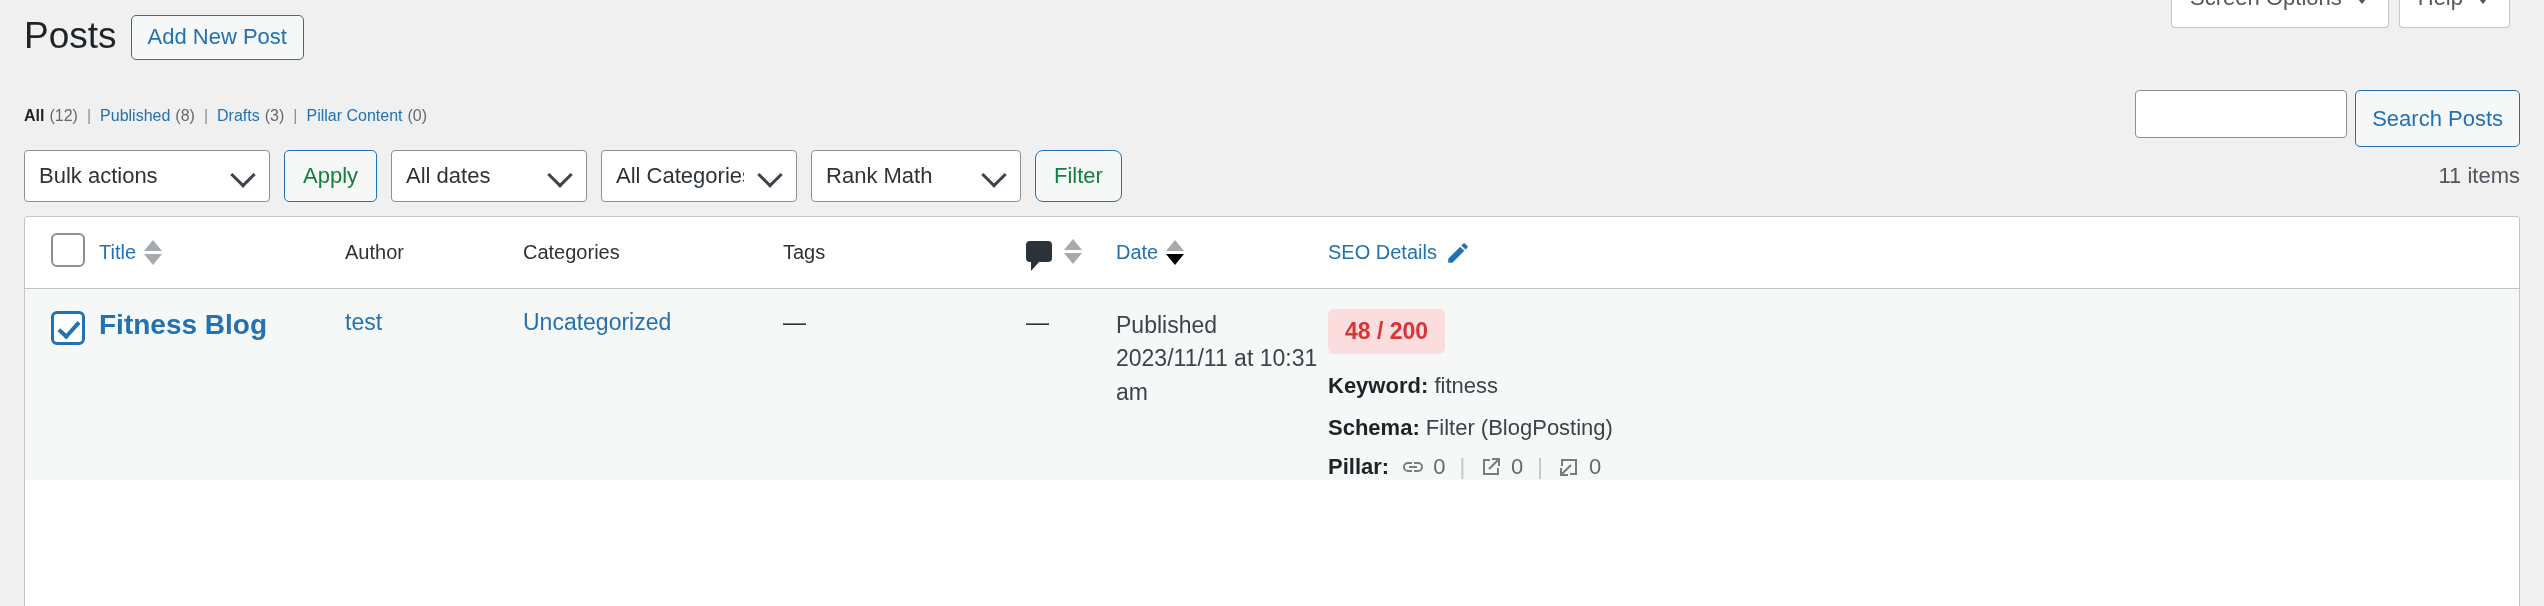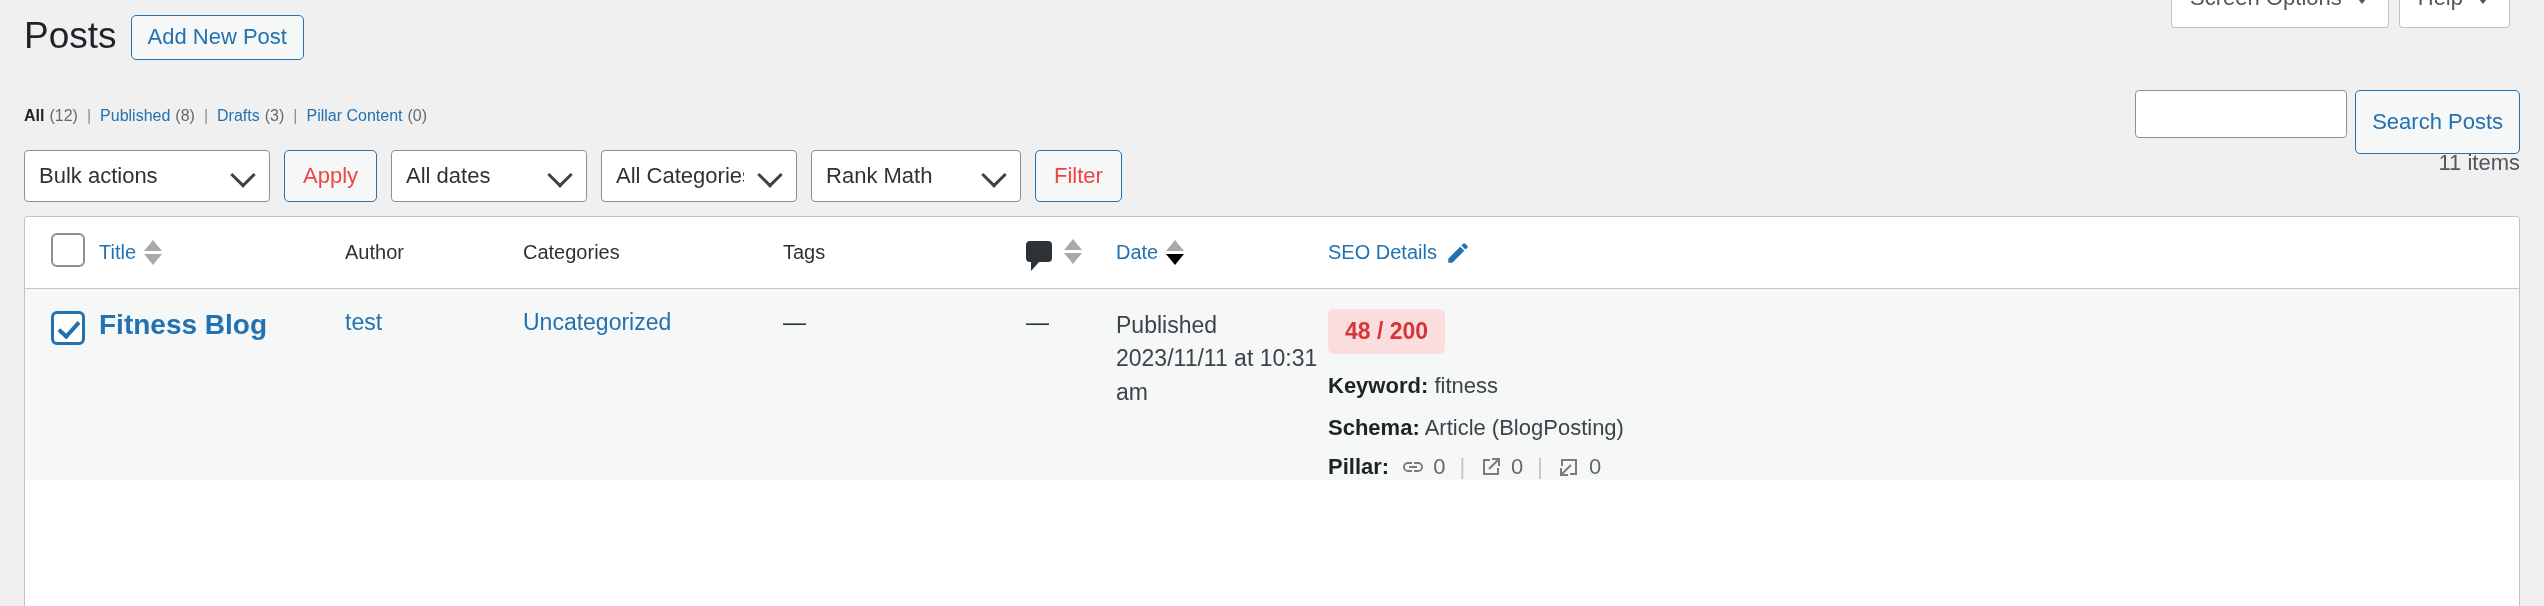--- a/index.html
+++ b/index.html
@@ -103,21 +103,21 @@
   }
   .search-submit {
     border: 1.5px solid #2271b1;
     color: #2271b1;
     background: #f6f7f7;
     border-radius: 5px;
     font-size: 22px;
     padding: 0 16px;
     cursor: pointer;
     white-space: nowrap;
-    height: 64px;
+    height: 57px;
   }
 
   
   .subsubsub {
     position: absolute;
     left: 24px;
     top: 107px;
     font-size: 16px;
     color: #50575e;
     display: flex;
@@ -132,21 +132,21 @@
   .subsubsub .sep { color: #8c8f94; padding: 0 9px; }
 
   
   .tablenav {
     position: absolute;
     left: 24px;
     right: 24px;
     top: 150px;
     height: 52px;
     display: flex;
-    align-items: flex-start;
+    align-items: center;
   }
   .select-wrap {
     position: relative;
     display: inline-block;
     margin-right: 14px;
   }
   select.wp-select {
     -webkit-appearance: none;
     appearance: none;
     border: 1px solid #8c8f94;
@@ -171,32 +171,32 @@
     top: 50%;
     width: 15px; height: 15px;
     margin-top: -10px;
     border-right: 3px solid #3c434a;
     border-bottom: 3px solid #3c434a;
     transform: rotate(45deg);
     pointer-events: none;
   }
   .btn-secondary {
     border: 1.5px solid #2271b1;
-    color: #ef4444;
+    color: #15803d;
     background: #f6f7f7;
     border-radius: 5px;
     font-size: 22px;
     height: 52px;
     padding: 0 18px;
     cursor: pointer;
     white-space: nowrap;
     font-family: "Liberation Sans", sans-serif;
     margin-right: 14px;
   }
-  .btn-filter { margin-right: 0; }
+  .btn-filter { margin-right: 0; border-radius: 8px; }
   .displaying-num {
     margin-left: auto;
     font-size: 22px;
     color: #50575e;
   }
 
   
   .wp-list-table {
     position: absolute;
     left: 24px;
@@ -510,21 +510,21 @@
           <div class="date-value">2023/11/11 at 10:31 am</div>
         </td>
         <td class="col-seo">
           <div class="seo-badge">48 / 200</div>
           <div class="seo-line">
             <b>Keyword:</b>
             <span>fitness</span>
           </div>
           <div class="seo-line">
             <b>Schema:</b>
-            <span>Article (BlogPosting)</span>
+            <span>Filter (BlogPosting)</span>
           </div>
           <div class="links-line">
             <b>Pillar:</b>
             <span class="lk-icon">
               <svg width="24" height="24" viewBox="0 0 24 24" aria-hidden="true">
                 <path d="M3.9 12a3.1 3.1 0 0 1 3.1-3.1h4V7h-4a5 5 0 0 0 0 10h4v-1.9h-4A3.1 3.1 0 0 1 3.9 12zM8 13h8v-2H8v2zm9-6h-4v1.9h4a3.1 3.1 0 0 1 0 6.2h-4V17h4a5 5 0 0 0 0-10z" fill="#787c82"></path>
               </svg>
             </span>
             <span>0</span>
             <span class="links-sep">|</span>

